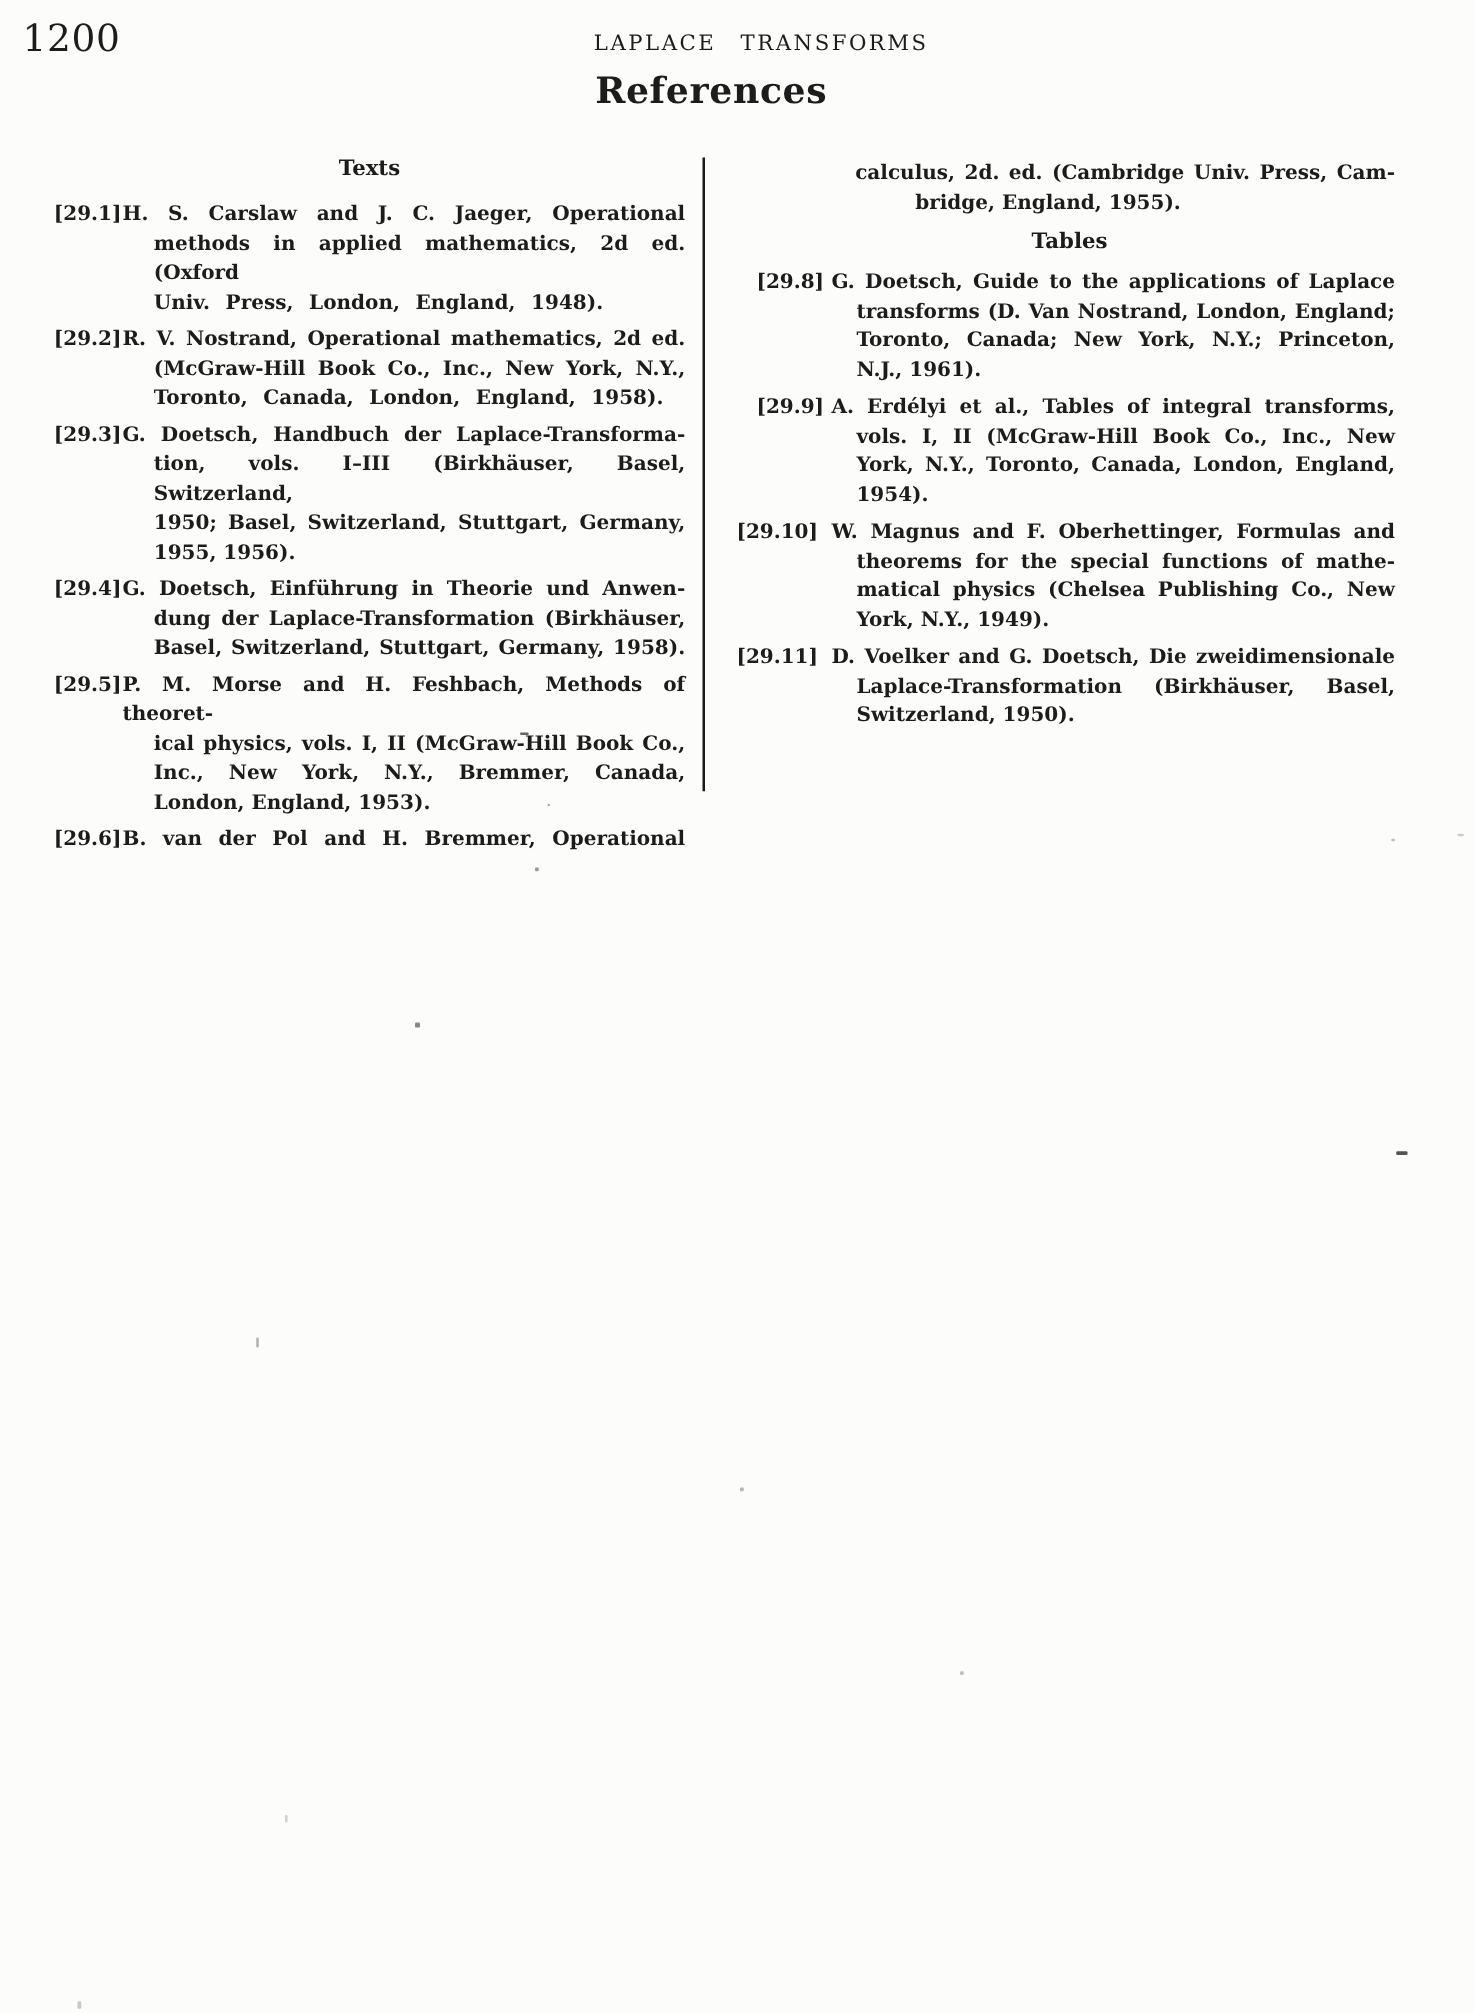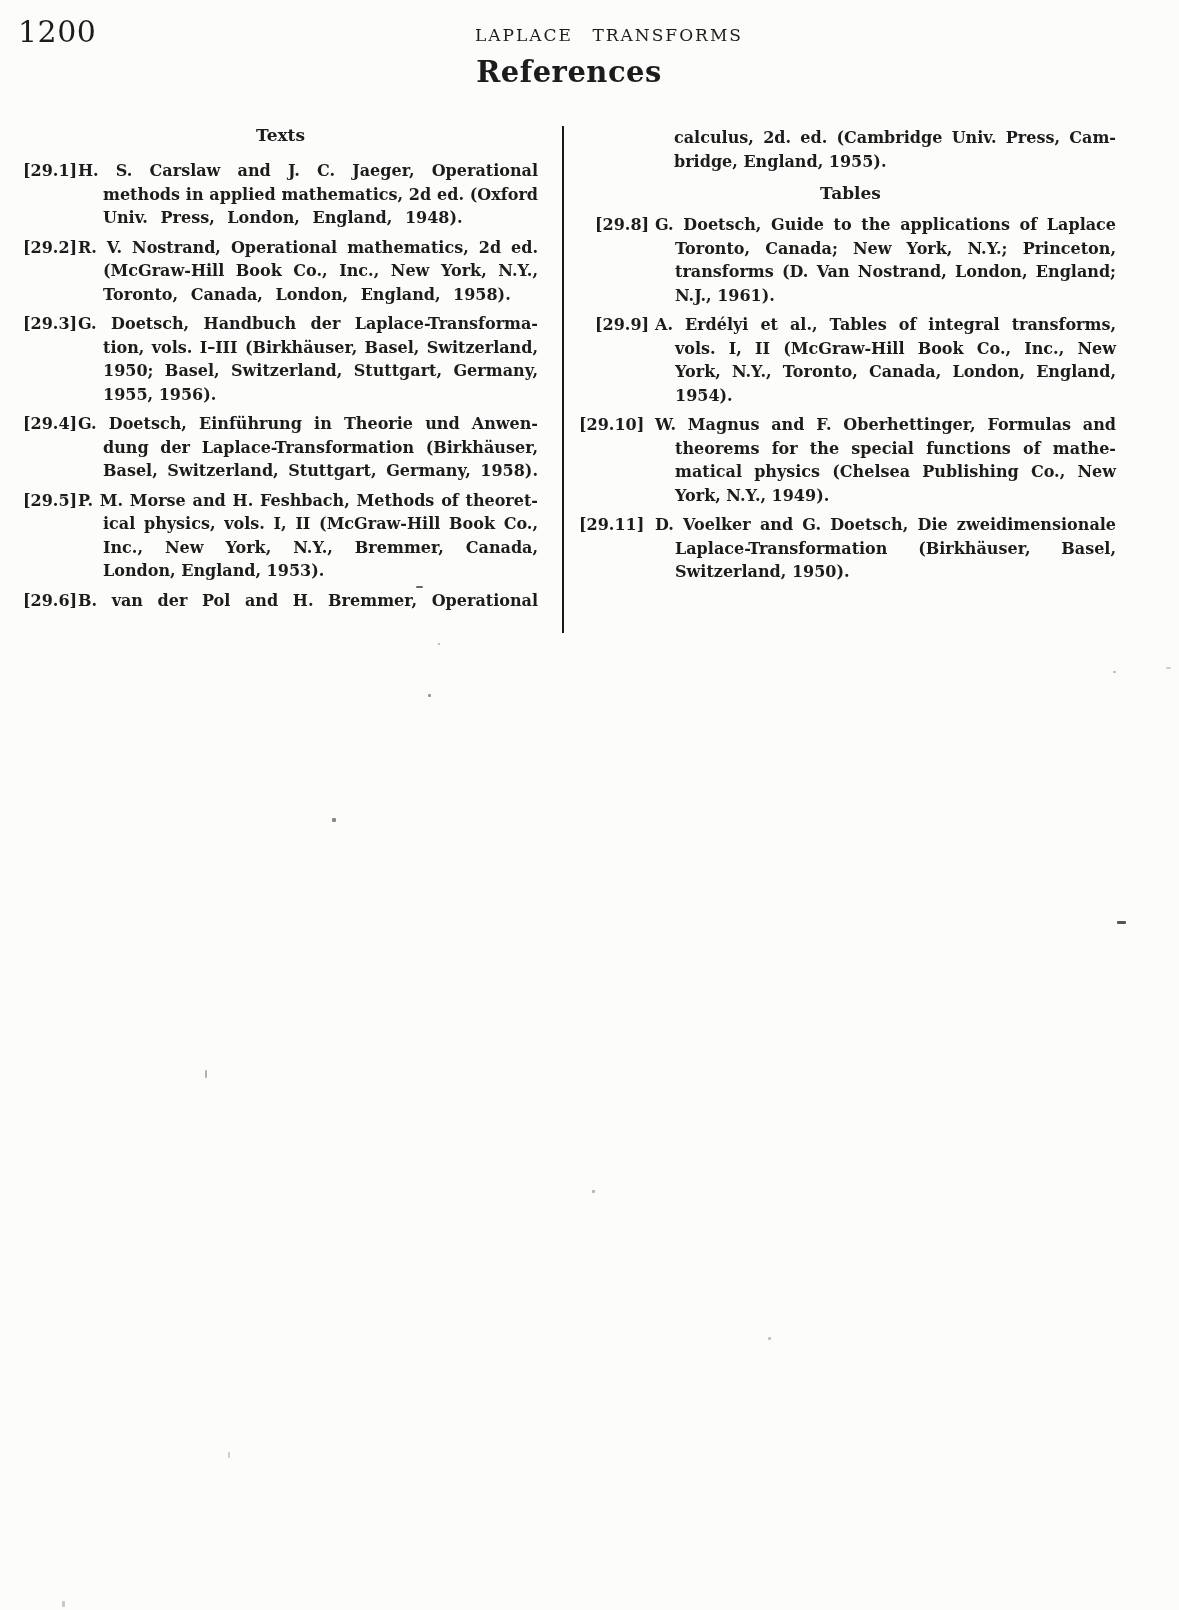--- a/index.html
+++ b/index.html
@@ -18,21 +18,21 @@
     text-align:center;font-size:17px;letter-spacing:2px;word-spacing:12px;padding-left:40px;
   }
   .page-title{
     position:absolute;top:55px;left:0;width:1138px;
     text-align:center;font-size:29px;font-weight:bold;letter-spacing:.5px;
   }
   .columns{
     position:absolute;top:120px;left:23px;width:1093px;
     display:flex;align-items:flex-start;
   }
-  .col-left{width:515px;padding-top:3px;}
+  .col-left{width:515px;padding-top:3px;margin-left:20px;}
   .col-right{width:531px;margin-left:47px;padding-top:6px;}
   .section-heading{
     text-align:center;font-weight:bold;font-size:17px;
     line-height:24px;margin:0 0 12px 0;
   }
   .col-right .section-heading{margin:8px 0 8px 0;}
   .entry{
     position:relative;margin-bottom:6px;
     font-size:16px;line-height:23.5px;font-weight:bold;
   }
@@ -40,21 +40,21 @@
   .entry .lines{margin-left:55px;}
   .line{white-space:normal;}
   .line + .line{padding-left:25px;}
   .line.j{text-align:justify;text-align-last:justify;}
   .line.sp{word-spacing:7px;}
   .col-right .entry .label{left:10px;}
   .col-right .entry.wide .label{left:-6px;}
   .col-right .entry .lines{margin-left:70px;}
   .col-right .line + .line{padding-left:20px;}
   .col-right .entry.cont .lines{margin-left:89px;}
-  .col-right .entry.cont .line + .line{padding-left:0;}
+  .col-right .entry.cont .line + .line{padding-left:0;margin-left:48px;}
   .column-divider{
     position:absolute;left:562px;top:126px;width:2px;height:507px;
     background:#1a1a1a;
   }
   .speck{position:absolute;display:block;border-radius:1px;}
 </style>
 </head>
 <body>
 
 <div class="page-number">1200</div>
@@ -132,22 +132,22 @@
       </div>
     </div>
 
 
     <div class="section-heading">Tables</div>
 
     <div class="entry">
       <span class="label">[29.8]</span>
       <div class="lines">
         <div class="line j">G. Doetsch, Guide to the applications of Laplace</div>
+        <div class="line j">transforms (D. Van Nostrand, London, England;</div>
         <div class="line j">Toronto, Canada; New York, N.Y.; Princeton,</div>
-        <div class="line j">transforms (D. Van Nostrand, London, England;</div>
         <div class="line">N.J., 1961).</div>
       </div>
     </div>
 
     <div class="entry">
       <span class="label">[29.9]</span>
       <div class="lines">
         <div class="line j">A. Erdélyi et al., Tables of integral transforms,</div>
         <div class="line j">vols. I, II (McGraw-Hill Book Co., Inc., New</div>
         <div class="line j">York, N.Y., Toronto, Canada, London, England,</div>

